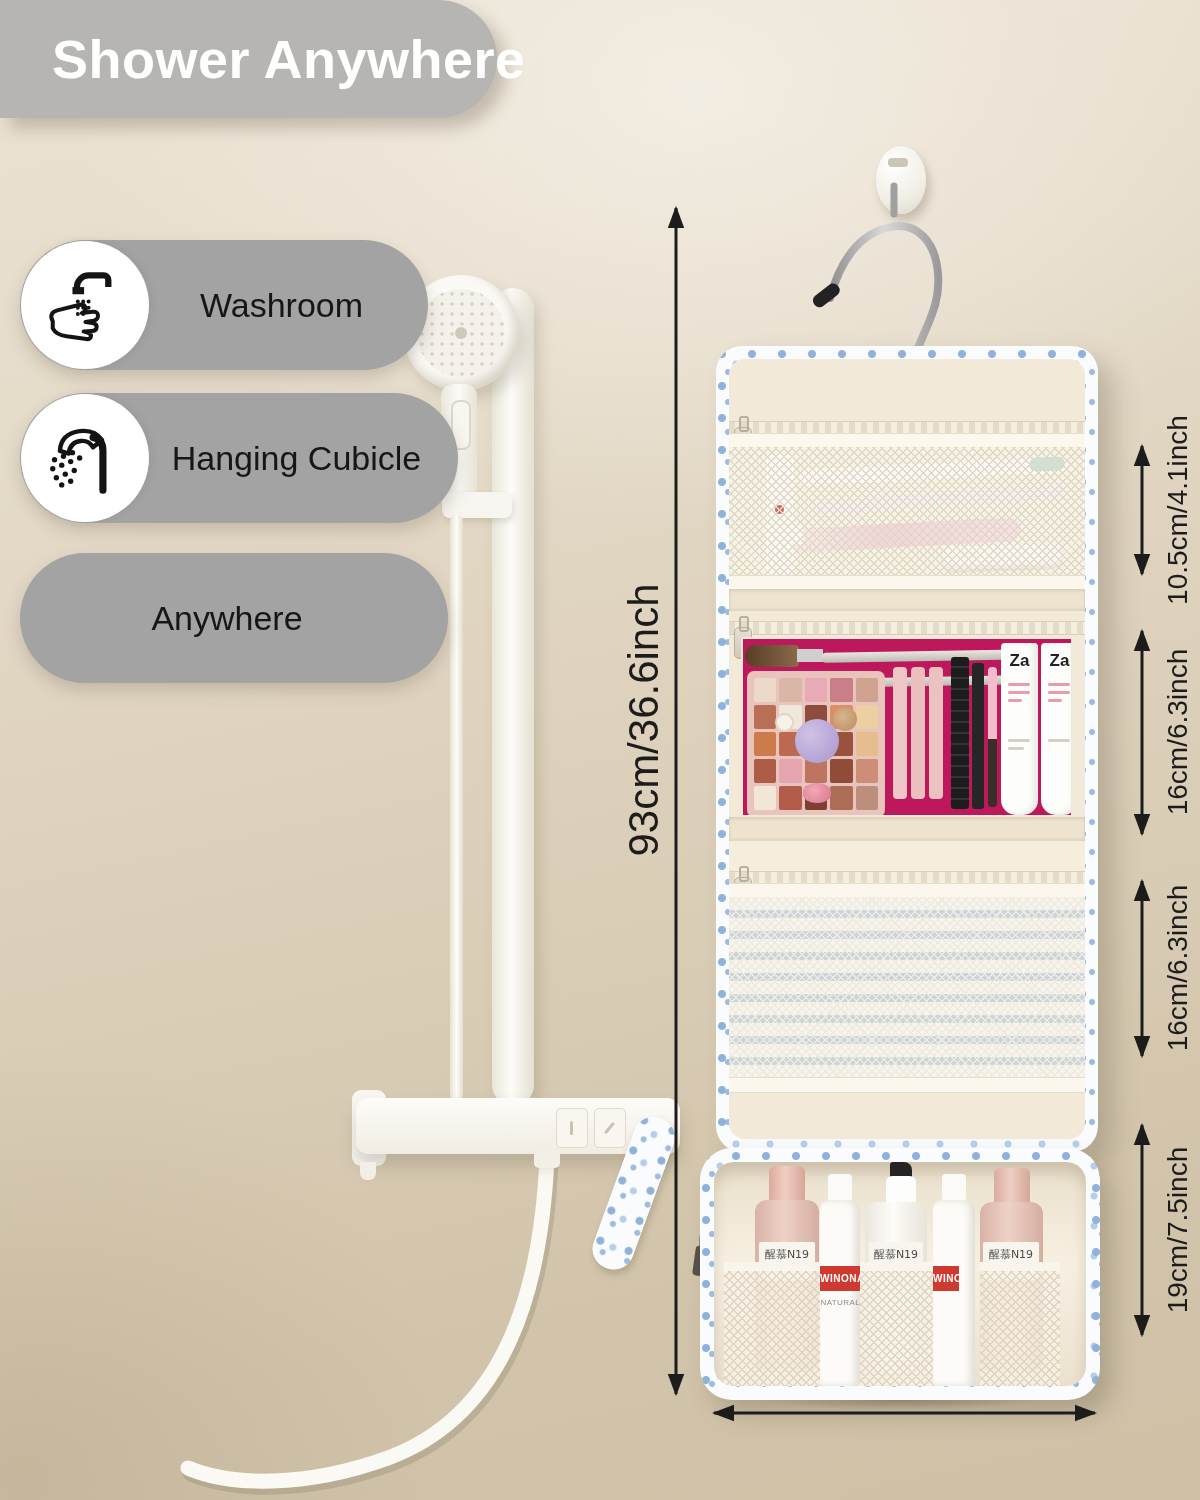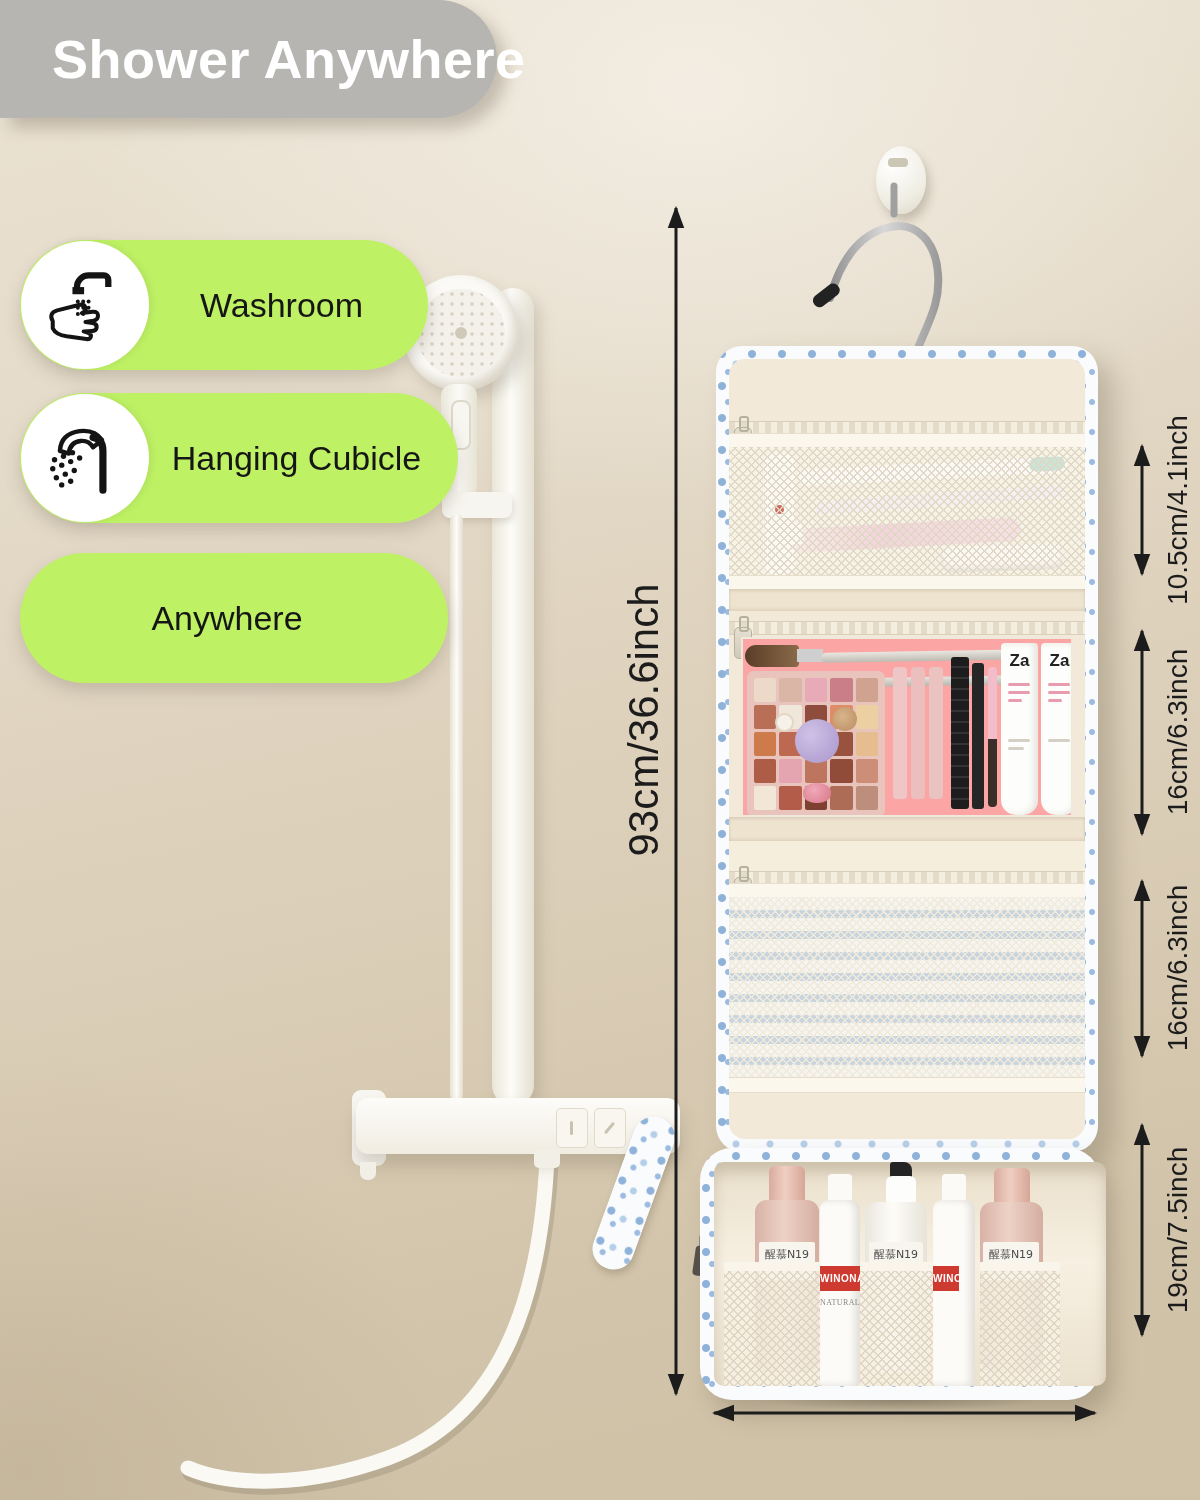--- a/index.html
+++ b/index.html
@@ -15,21 +15,21 @@
       linear-gradient(168deg,#ebe3d4 0%,#e4dac8 28%,#dccfb9 55%,#d2c4aa 82%,#cfc1a6 100%);}
 
   
   .banner{left:0;top:0;width:497px;height:118px;background:#b6b5b2;
     border-radius:0 59px 59px 0;display:flex;align-items:center;
     box-shadow:10px 10px 16px rgba(125,116,100,.38);z-index:30;}
   .banner-title{color:#ffffff;font-size:54px;font-weight:700;padding-left:52px;
     letter-spacing:.5px;white-space:nowrap;}
 
   
-  .pill{background:#bef264;border-radius:65px;height:130px;position:absolute;left:20px;
+  .pill{background:#a3a3a3;border-radius:65px;height:130px;position:absolute;left:20px;
     display:flex;align-items:center;box-shadow:0 8px 16px rgba(130,120,103,.30);z-index:30;}
   .pill-icon{width:128px;height:128px;margin-left:1px;background:#ffffff;border-radius:50%;
     display:flex;align-items:center;justify-content:center;flex:0 0 auto;
     box-shadow:3px 0 7px rgba(90,82,68,.10);}
   .pill-label{flex:1;text-align:center;font-size:34px;color:#161616;padding-right:14px;white-space:nowrap;}
 
   
   .rail{left:492px;top:288px;width:42px;height:818px;border-radius:21px;
     background:linear-gradient(90deg,#e9e5d8,#fdfcf8 45%,#e4dfd1);
     box-shadow:6px 8px 14px rgba(120,110,92,.22);}
@@ -85,50 +85,50 @@
     border:2px solid #b7b09c;border-radius:3px;}
 
   .mesh-overlay{position:absolute;left:0;top:0;right:0;bottom:0;background-color:rgba(248,243,233,.22);
     background-image:
       repeating-linear-gradient(45deg, rgba(224,215,197,.95) 0 1.4px, rgba(0,0,0,0) 1.4px 5.8px),
       repeating-linear-gradient(-45deg,rgba(224,215,197,.95) 0 1.4px, rgba(0,0,0,0) 1.4px 5.8px);}
   .mesh1{position:absolute;left:0;top:88px;width:356px;height:128px;background:#f7f2e6;overflow:hidden;}
   .mesh3{position:absolute;left:0;top:538px;width:356px;height:180px;overflow:hidden;
     background:repeating-linear-gradient(180deg,#f7f5f0 0 13px,#bccedd 13px 21px);}
 
-  .window{position:absolute;left:12px;top:278px;width:332px;height:180px;background:#fca5a5;
+  .window{position:absolute;left:12px;top:278px;width:332px;height:180px;background:#be185d;
     border:2px solid #efe9dc;box-sizing:border-box;overflow:hidden;}
   .palette{position:absolute;left:4px;top:32px;width:138px;height:146px;background:#e9c4bc;
     border-radius:7px;padding:7px;box-sizing:border-box;}
   .palette-grid{display:grid;grid-template-columns:repeat(5,1fr);grid-auto-rows:1fr;gap:3px;width:100%;height:100%;}
   .pcell{border-radius:2px;display:block;}
   .sticker{position:absolute;border-radius:50%;}
   .lipstick{position:absolute;top:28px;width:14px;height:132px;border-radius:4px;}
   .liner{position:absolute;}
   .za-tube{position:absolute;top:4px;width:37px;height:172px;background:#fdfdfb;border:1px solid #ececе6;
     border-radius:4px 4px 15px 15px;box-shadow:inset -4px 0 6px rgba(190,185,170,.35);}
   .za-logo{position:absolute;left:0;top:8px;width:100%;text-align:center;font-size:17px;font-weight:700;color:#222;}
   .za-line{position:absolute;left:7px;width:22px;height:3px;background:#e89cae;border-radius:2px;}
 
   .box{left:700px;top:1148px;width:400px;height:252px;border-radius:32px;padding:14px;box-sizing:border-box;
     box-shadow:12px 14px 24px rgba(100,90,72,.32);}
-  .box-inner{position:relative;width:100%;height:100%;border-radius:10px;overflow:hidden;
+  .box-inner{position:relative;width:100%;height:100%;border-radius:20px;overflow:hidden;
     background:linear-gradient(180deg,#e9dfcb,#f7f0e2 45%,#ebe1ce);
-    box-shadow:inset 0 10px 14px rgba(150,135,110,.35);padding-left:20px;}
+    box-shadow:inset 0 10px 14px rgba(150,135,110,.35);}
   .bottle-body{position:absolute;border-radius:12px;}
   .bottle-cap{position:absolute;border-radius:6px;}
   .bottle-label{position:absolute;background:#f8f5ef;border-radius:2px;
     font-size:11px;color:#4a4a4a;text-align:center;line-height:14px;padding-top:6px;box-sizing:border-box;
     font-family:"DejaVu Sans","Liberation Sans",sans-serif;}
   .bottle-label .subline{display:block;margin:3px auto 0;width:70%;height:2px;background:#d8d2c6;}
   .pump{position:absolute;background:#fcfbf8;border-radius:9px 9px 4px 4px;box-shadow:inset -5px 0 7px rgba(185,180,165,.4);}
   .pump-head{position:absolute;background:#fbfaf6;border-radius:4px;}
   .pump-band{position:absolute;background:#cf3a30;color:#ffffff;font-weight:700;font-size:10px;
     text-align:center;line-height:25px;letter-spacing:.5px;overflow:hidden;}
-  .pump-sub{position:absolute;font-size:8px;color:#8a8a86;text-align:left;width:100%;letter-spacing:.4px;font-family:Liberation Serif, serif;}
+  .pump-sub{position:absolute;font-size:8px;color:#8a8a86;text-align:right;width:100%;letter-spacing:.4px;}
   .box-mesh{position:absolute;top:100px;height:124px;background:rgba(247,241,229,.82);
     border-top:9px solid #faf5ea;box-sizing:border-box;
     background-image:
       repeating-linear-gradient(45deg, rgba(222,211,192,.9) 0 1.4px, rgba(0,0,0,0) 1.4px 6px),
       repeating-linear-gradient(-45deg,rgba(222,211,192,.9) 0 1.4px, rgba(0,0,0,0) 1.4px 6px);}
   .strap{left:640px;top:1118px;width:42px;height:160px;border-radius:21px;transform:rotate(20deg);
     transform-origin:50% 0;box-shadow:3px 4px 7px rgba(108,98,80,.3);}
   .strap-pull{left:694px;top:1246px;width:14px;height:30px;background:#55504a;border-radius:4px;transform:rotate(8deg);}
   .strap-ring{left:699px;top:1234px;width:9px;height:12px;border:3px solid #8d8d8d;border-radius:4px;background:none;}
   .box-shadow{left:705px;top:1386px;width:390px;height:28px;border-radius:50%;

